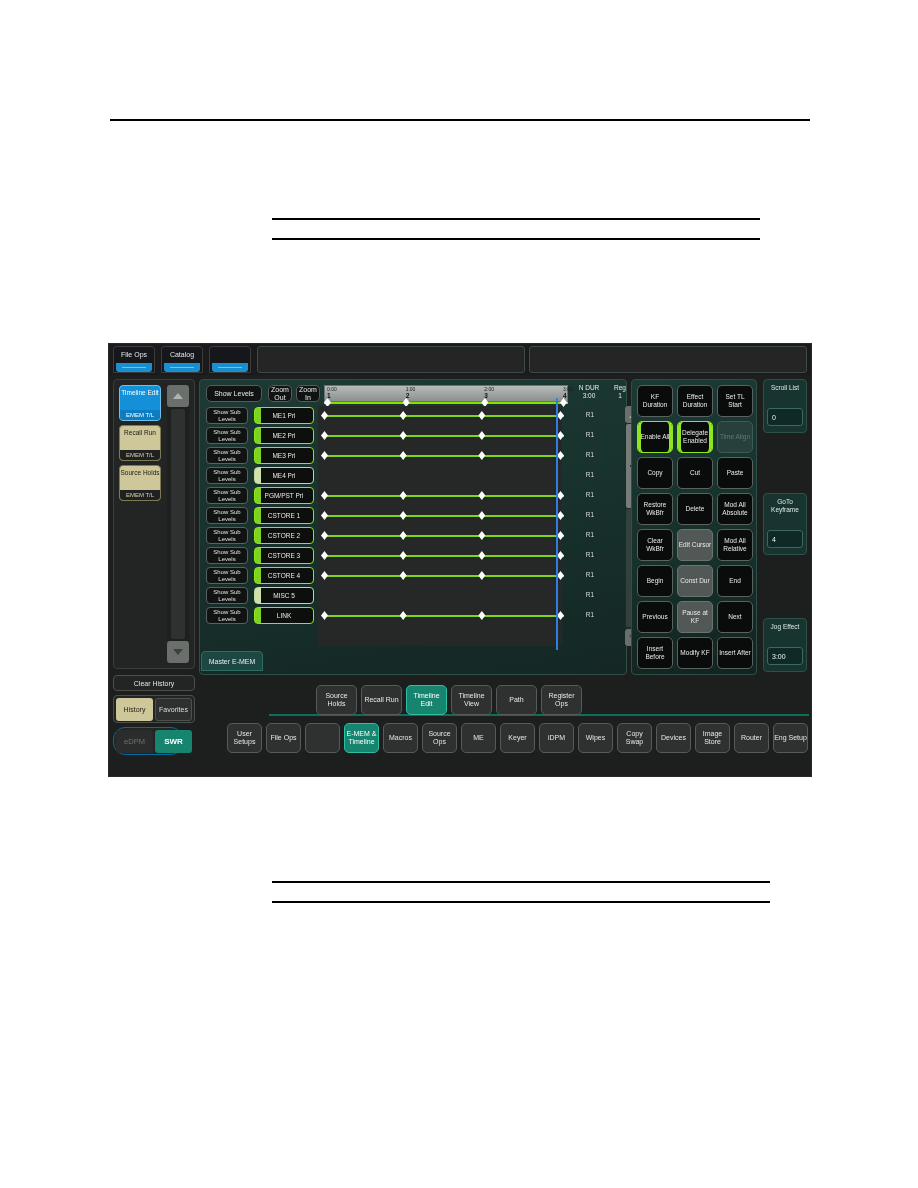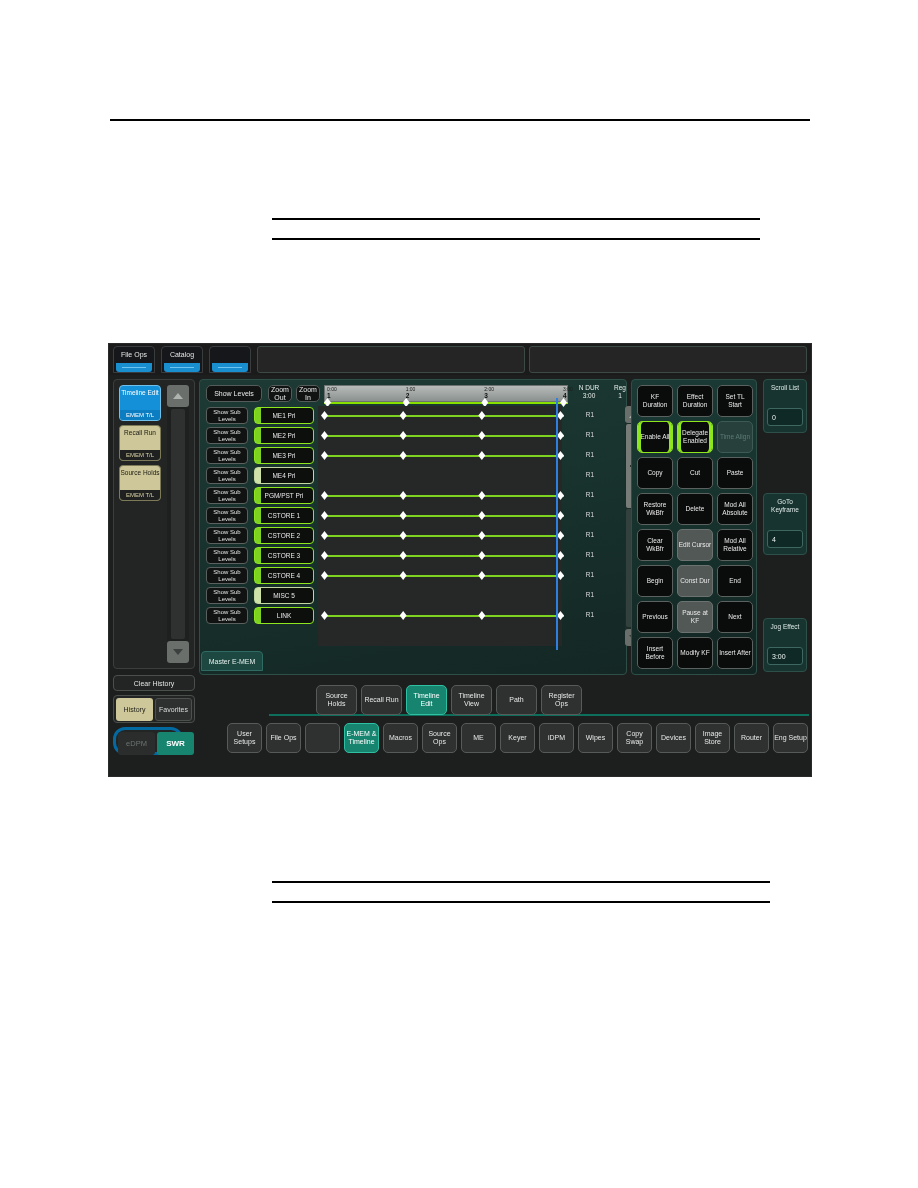--- a/index.html
+++ b/index.html
@@ -84,21 +84,21 @@
     border:1px solid #4a4f4c;border-radius:4px;color:#e2e2e2;font-size:7px;
     display:flex;align-items:center;justify-content:center;box-sizing:border-box;
   }
   .hfrow{position:absolute;left:4px;top:320px;width:82px;height:28px;background:#232524;
          border:1px solid #4a4f4c;border-radius:4px;box-sizing:border-box;}
   .hfbtn{position:absolute;top:2px;height:23px;width:37px;border-radius:3px;font-size:7px;
          display:flex;align-items:center;justify-content:center;box-sizing:border-box;}
   .hf1{left:2px;background:#cdc79a;color:#1d1d15;}
   .hf2{left:41px;background:#2d302f;color:#dcdcdc;border:1px solid #4c514e;}
   .epsw{position:absolute;left:4px;top:352px;width:70px;height:28px;background:#232524;
-        border:3px solid #0369a1;border-radius:12px;box-sizing:border-box;}
+        border:1px solid #0369a1;border-radius:12px;box-sizing:border-box;}
   .ep1{position:absolute;left:2px;top:2px;width:37px;height:23px;border-radius:3px;background:#2a2d2c;
        color:#6d7472;font-size:7.5px;display:flex;align-items:center;justify-content:center;}
   .ep2{position:absolute;left:41px;top:2px;width:37px;height:23px;border-radius:3px;background:#17846f;
        color:#ffffff;font-size:8px;font-weight:bold;display:flex;align-items:center;justify-content:center;}
 
   
   .tlarea{
     position:absolute;left:90px;top:4px;width:428px;height:296px;
     background:#1f3531;border:1px solid #2d4f48;border-radius:4px;box-sizing:border-box;
     background-image:linear-gradient(170deg,#1d3a34 0%,#17302c 55%,#142724 100%);

